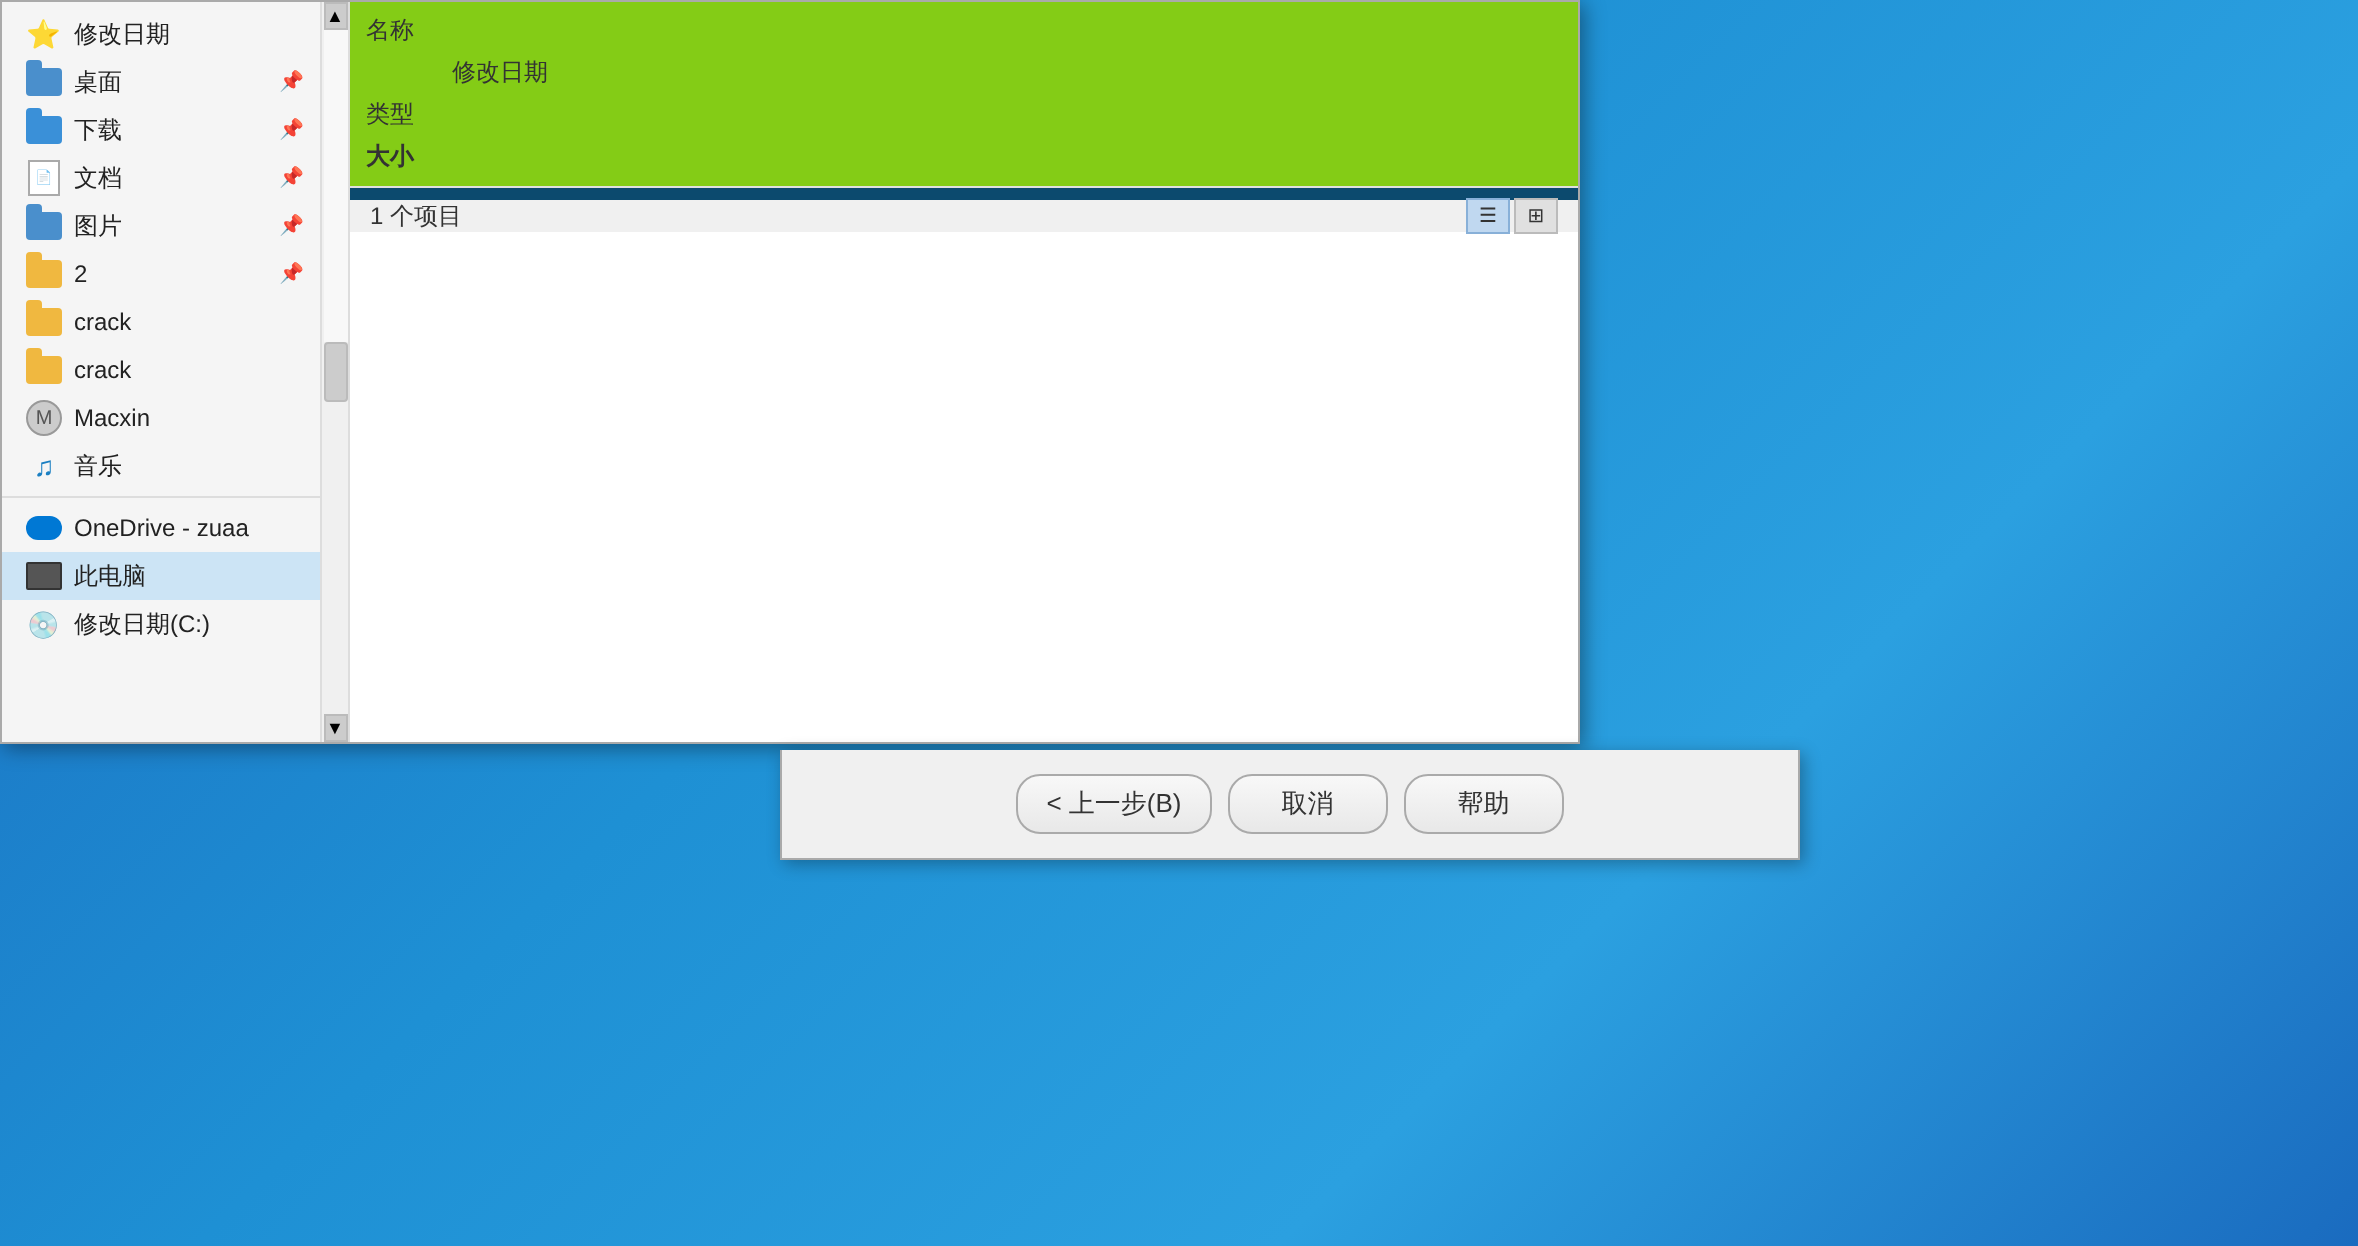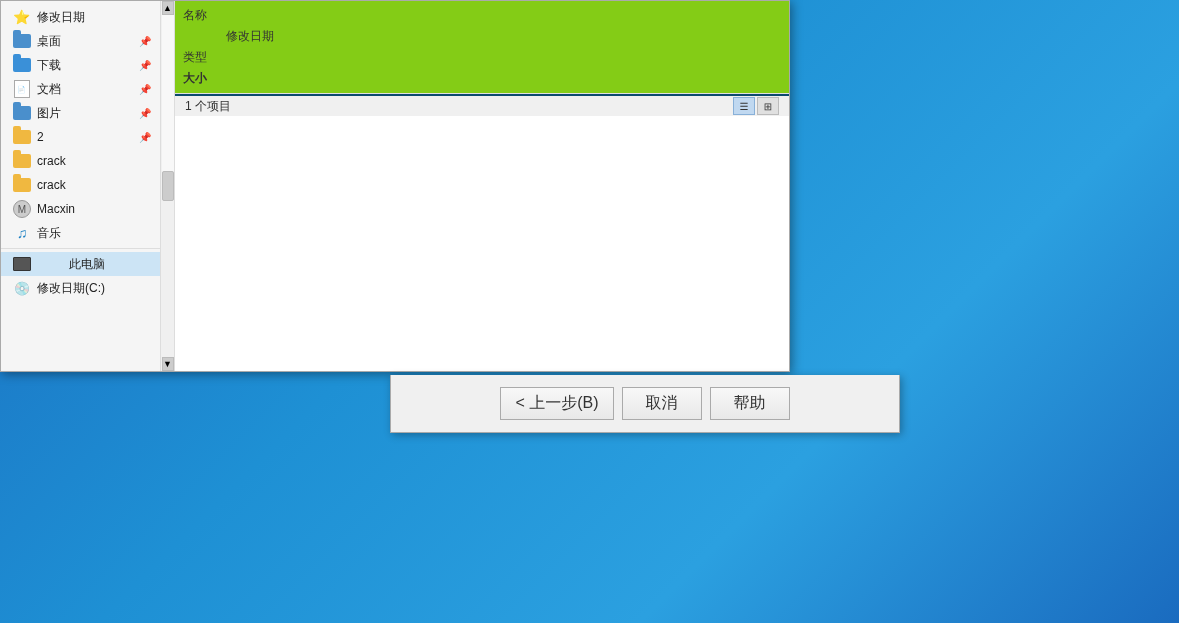--- a/index.html
+++ b/index.html
@@ -47,21 +47,20 @@
       align-items: center;
       padding: 3px 8px 3px 12px;
       cursor: pointer;
       color: #222;
       font-size: 12px;
       white-space: nowrap;
       overflow: hidden;
     }
     .sidebar-item.selected {
       background: #cce4f5;
-      gap: 32px;
     }
 
     .sidebar-item .item-icon {
       width: 18px;
       height: 18px;
       margin-right: 6px;
       flex-shrink: 0;
       display: inline-flex;
       align-items: center;
       justify-content: center;
@@ -140,21 +139,21 @@
       width: 18px;
       height: 18px;
       margin-right: 6px;
       flex-shrink: 0;
     }
 
     
     .status-bar {
       height: 22px;
       background: #f0f0f0;
-      border-top: 2px solid #0c4a6e;
+      border-top: 6px solid #0c4a6e;
       display: flex;
       align-items: center;
       padding: 0 10px;
       font-size: 12px;
       color: #333;
       justify-content: space-between;
     }
 
     .view-toggle {
       display: flex;
@@ -192,23 +191,23 @@
       gap: 8px;
       box-shadow: 2px 2px 8px rgba(0,0,0,0.3);
     }
 
     .wizard-btn {
       min-width: 80px;
       padding: 5px 14px;
       border: 1px solid #aaa;
       background: linear-gradient(to bottom, #f8f8f8, #e8e8e8);
       cursor: pointer;
-      font-size: 16px;
+      font-size: 13px;
       color: #333;
-      border-radius: 0;
+      border-radius: 12px;
     }
     .wizard-btn.primary {
       background: linear-gradient(to bottom, #e8f0f8, #d0e0f0);
     }
 
     
     .icon-folder {
       display: inline-block;
       width: 18px;
       height: 14px;
@@ -360,20 +359,26 @@
 
       <div class="sidebar-item">
         <span class="item-icon">
           <span class="icon-music">♫</span>
         </span>
         <span>音乐</span>
       </div>
 
       <div class="divider"></div>
 
+      <div class="sidebar-item">
+        <span class="item-icon">
+          <span class="icon-onedrive"></span>
+        </span>
+        <span>OneDrive - zuaa</span>
+      </div>
 
       <div class="sidebar-item selected">
         <span class="item-icon">
           <span class="icon-pc"></span>
         </span>
         <span>此电脑</span>
       </div>
 
       <div class="sidebar-item">
         <span class="item-icon">

